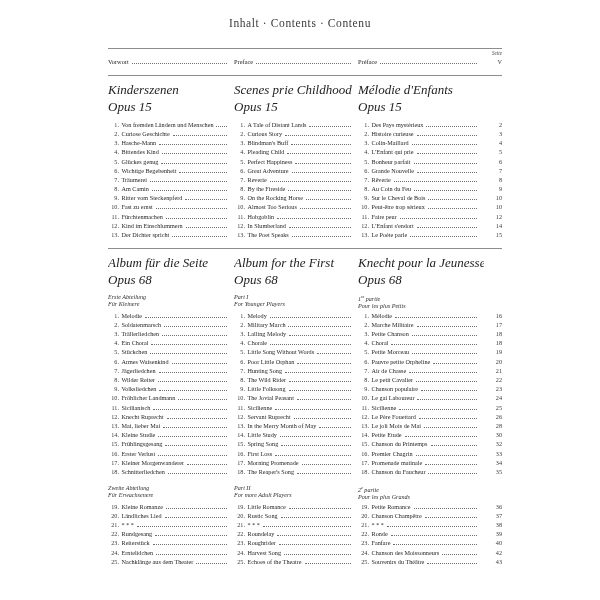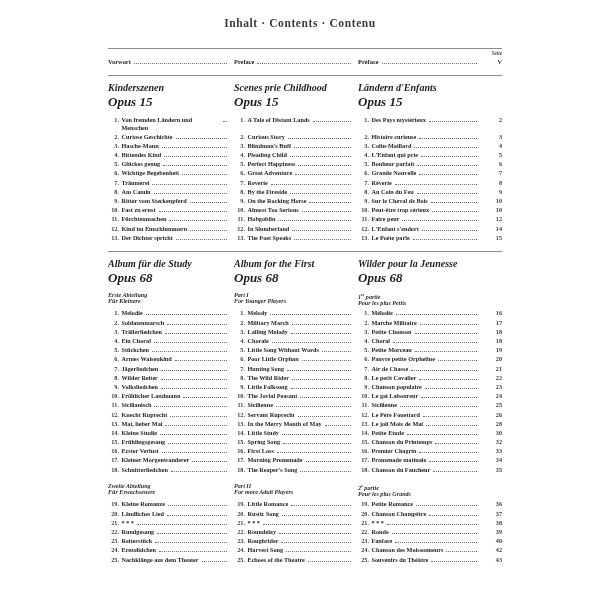--- a/index.html
+++ b/index.html
@@ -13,21 +13,20 @@
     font-family: "Liberation Serif", "DejaVu Serif", serif;
     color: #2b2b2b;
     overflow: hidden;
   }
   .page {
     position: relative;
     width: 600px;
     height: 600px;
     box-sizing: border-box;
     padding: 0;
-    font-weight: bold;
   }
   .page-title {
     text-align: center;
     font-size: 11.5px;
     letter-spacing: 0.6px;
     color: #3a3a3a;
     padding-top: 17px;
   }
   .rule {
     position: absolute;
@@ -108,21 +107,21 @@
   
   .group-head {
     display: flex;
     width: 100%;
   }
   .group-head .cell {
     display: block;
   }
   .grp-title {
     font-style: italic;
-    font-size: 10px;
+    font-size: 13px;
     color: #222222;
     white-space: nowrap;
   }
   .grp-opus {
     font-style: italic;
     font-size: 13px;
     color: #222222;
     margin-top: 1px;
   }
   .sub-head {
@@ -182,21 +181,21 @@
         <div class="group-head">
           <div class="cell de">
             <div class="grp-title">Kinderszenen</div>
             <div class="grp-opus">Opus 15</div>
           </div>
           <div class="cell en">
             <div class="grp-title">Scenes prie Childhood</div>
             <div class="grp-opus">Opus 15</div>
           </div>
           <div class="cell fr">
-            <div class="grp-title">Ländern d'Enfants</div>
+            <div class="grp-title">Mélodie d'Enfants</div>
             <div class="grp-opus">Opus 15</div>
           </div>
           <div class="pg"></div>
         </div>
         <div class="sp-6"></div>
         <div class="row entry-row tall">
           <div class="cell de">
             <span class="num">1.</span>
             <span class="ttl wrapline">Von fremden Ländern und Menschen</span>
             <span class="dots"></span>
@@ -427,29 +426,29 @@
             <span class="ttl">Le Poète parle</span>
             <span class="dots"></span>
           </div>
           <div class="pg">15</div>
         </div>
         <div class="sp-8"></div>
         <div class="block-rule"></div>
         <div class="sp-6"></div>
         <div class="group-head">
           <div class="cell de">
-            <div class="grp-title">Album für die Study</div>
+            <div class="grp-title">Album für die Seite</div>
             <div class="grp-opus">Opus 68</div>
           </div>
           <div class="cell en">
             <div class="grp-title">Album for the First</div>
             <div class="grp-opus">Opus 68</div>
           </div>
           <div class="cell fr">
-            <div class="grp-title">Wilder pour la Jeunesse</div>
+            <div class="grp-title">Knecht pour la Jeunesse</div>
             <div class="grp-opus">Opus 68</div>
           </div>
           <div class="pg"></div>
         </div>
         <div class="sp-6"></div>
         <div class="sub-head">
           <div class="cell de">
             <div class="sub-a">Erste Abteilung</div>
             <div class="sub-b">Für Kleinere</div>
           </div>

